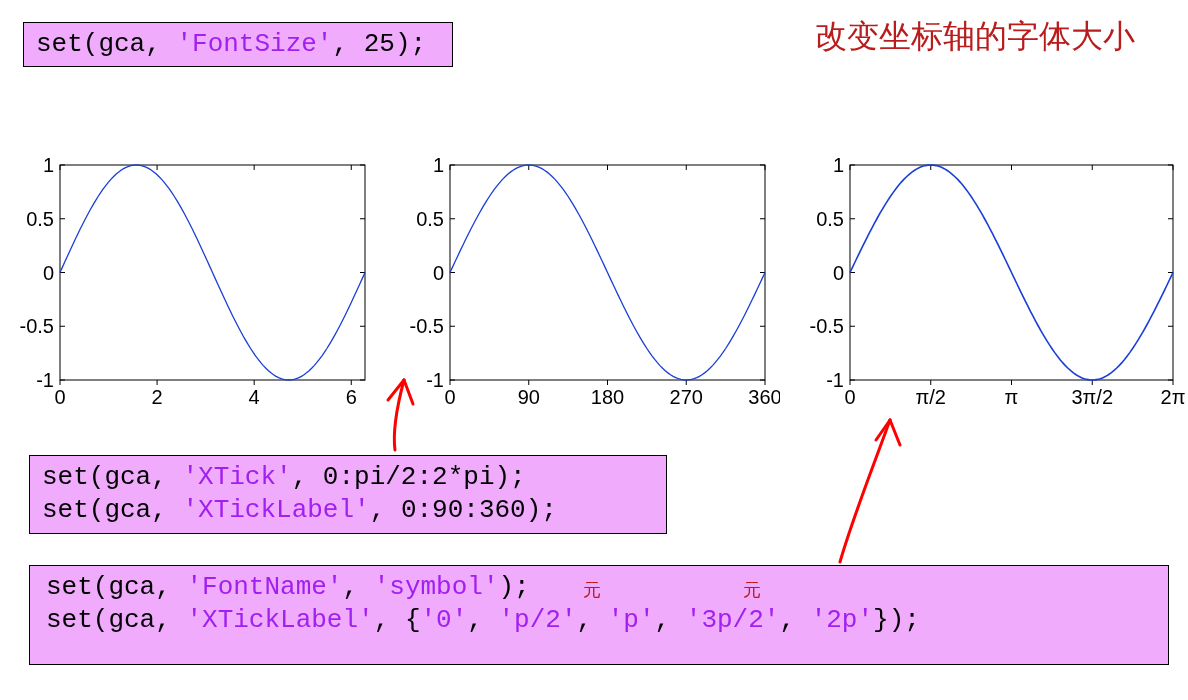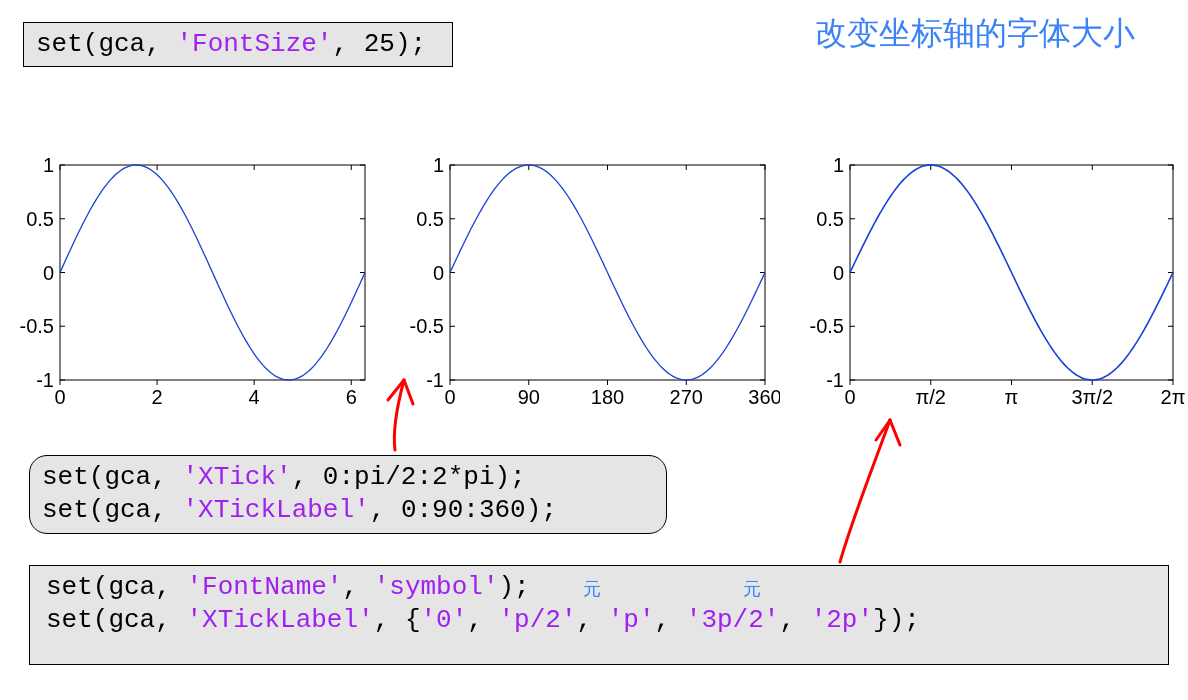--- a/index.html
+++ b/index.html
@@ -11,33 +11,33 @@
   font-family:"Courier New",monospace;
 }
 .stage{
   position:relative;
   width:1188px;
   height:700px;
 }
 .codebox{
   position:absolute;
   border:1px solid #000;
-  background:#e5e5e5;
+  background:#f0abfc;
   font-family:"Courier New",monospace;
   font-size:26px;
   line-height:1.28;
   padding:5px 10px 5px 12px;
   white-space:pre;
   color:#000;
 }
 .codebox .kw{color:#A020F0;}
 .annotation-cn{
   position:absolute;
-  color:#3b82f6;
-  font-family:Liberation Mono, monospace;
+  color:#b91c1c;
+  font-family:Liberation Sans, sans-serif;
   font-size:32px;
   line-height:1.15;
 }
 .handdrawn{
   position:absolute;
   left:0;top:0;
   width:1188px;height:700px;
   pointer-events:none;
 }
 .charts-row{
@@ -186,21 +186,21 @@
           <line x1="378" x2="383" y1="63.75" y2="63.75" class="axis-tick"></line>
           <text x="54" y="70.75" text-anchor="end" class="axis-label" font-size="20" font-family="&quot;Times New Roman&quot;,serif">0.5</text>
           <line x1="60" x2="65" y1="10" y2="10" class="axis-tick"></line>
           <line x1="378" x2="383" y1="10" y2="10" class="axis-tick"></line>
           <text x="54" y="17" text-anchor="end" class="axis-label" font-size="20" font-family="&quot;Times New Roman&quot;,serif">1</text>
           <path d="M60.00 117.50 L62.69 111.87 L65.38 106.26 L68.08 100.68 L70.77 95.15 L73.46 89.68 L76.15 84.28 L78.84 78.98 L81.53 73.78 L84.22 68.70 L86.92 63.75 L89.61 58.95 L92.30 54.31 L94.99 49.85 L97.68 45.57 L100.38 41.49 L103.07 37.61 L105.76 33.96 L108.45 30.53 L111.14 27.34 L113.83 24.40 L116.53 21.72 L119.22 19.29 L121.91 17.14 L124.60 15.26 L127.29 13.66 L129.98 12.35 L132.68 11.32 L135.37 10.59 L138.06 10.15 L140.75 10.00 L143.44 10.15 L146.13 10.59 L148.82 11.32 L151.52 12.35 L154.21 13.66 L156.90 15.26 L159.59 17.14 L162.28 19.29 L164.98 21.72 L167.67 24.40 L170.36 27.34 L173.05 30.53 L175.74 33.96 L178.43 37.61 L181.13 41.49 L183.82 45.57 L186.51 49.85 L189.20 54.31 L191.89 58.95 L194.58 63.75 L197.28 68.70 L199.97 73.78 L202.66 78.98 L205.35 84.28 L208.04 89.68 L210.73 95.15 L213.43 100.68 L216.12 106.26 L218.81 111.87 L221.50 117.50 L224.19 123.13 L226.88 128.74 L229.57 134.32 L232.27 139.85 L234.96 145.32 L237.65 150.72 L240.34 156.03 L243.03 161.23 L245.72 166.30 L248.42 171.25 L251.11 176.05 L253.80 180.69 L256.49 185.15 L259.18 189.43 L261.88 193.51 L264.57 197.39 L267.26 201.04 L269.95 204.47 L272.64 207.66 L275.33 210.60 L278.02 213.28 L280.72 215.71 L283.41 217.86 L286.10 219.74 L288.79 221.34 L291.48 222.65 L294.17 223.68 L296.87 224.41 L299.56 224.85 L302.25 225.00 L304.94 224.85 L307.63 224.41 L310.32 223.68 L313.02 222.65 L315.71 221.34 L318.40 219.74 L321.09 217.86 L323.78 215.71 L326.47 213.28 L329.17 210.60 L331.86 207.66 L334.55 204.47 L337.24 201.04 L339.93 197.39 L342.63 193.51 L345.32 189.43 L348.01 185.15 L350.70 180.69 L353.39 176.05 L356.08 171.25 L358.78 166.30 L361.47 161.22 L364.16 156.02 L366.85 150.72 L369.54 145.32 L372.23 139.85 L374.93 134.32 L377.62 128.74 L380.31 123.12 L383.00 117.50 " class="curve3"></path>
         </svg>
       </div>
 </div>
 
-<div class="codebox" style="left:29px; top:455px; width:614px;border-radius:18px;"><span><span>set(gca, </span><span class="kw">'XTick'</span><span>, 0:pi/2:2*pi);</span></span>
+<div class="codebox" style="left:29px; top:455px; width:614px;"><span><span>set(gca, </span><span class="kw">'XTick'</span><span>, 0:pi/2:2*pi);</span></span>
 <span><span>set(gca, </span><span class="kw">'XTickLabel'</span><span>, 0:90:360);</span></span></div>
 
 <div class="codebox" style="left:29px; top:565px; width:1112px; padding-bottom:26px;padding-left:16px;"><span><span>set(gca, </span><span class="kw">'FontName'</span><span>, </span><span class="kw">'symbol'</span><span>);</span></span>
 <span><span>set(gca, </span><span class="kw">'XTickLabel'</span><span>, {</span><span class="kw">'0'</span><span>, </span><span class="kw">'p/2'</span><span>, </span><span class="kw">'p'</span><span>, </span><span class="kw">'3p/2'</span><span>, </span><span class="kw">'2p'</span><span>});</span></span></div>
 
 <svg class="handdrawn" width="1188" height="700">
 
   <g stroke="#ff0000" fill="none" stroke-width="3" stroke-linecap="round" stroke-linejoin="round">
     <path d="M 395 450 C 393 435, 396 410, 404 380"></path>
     <path d="M 404 380 L 388 400"></path>

